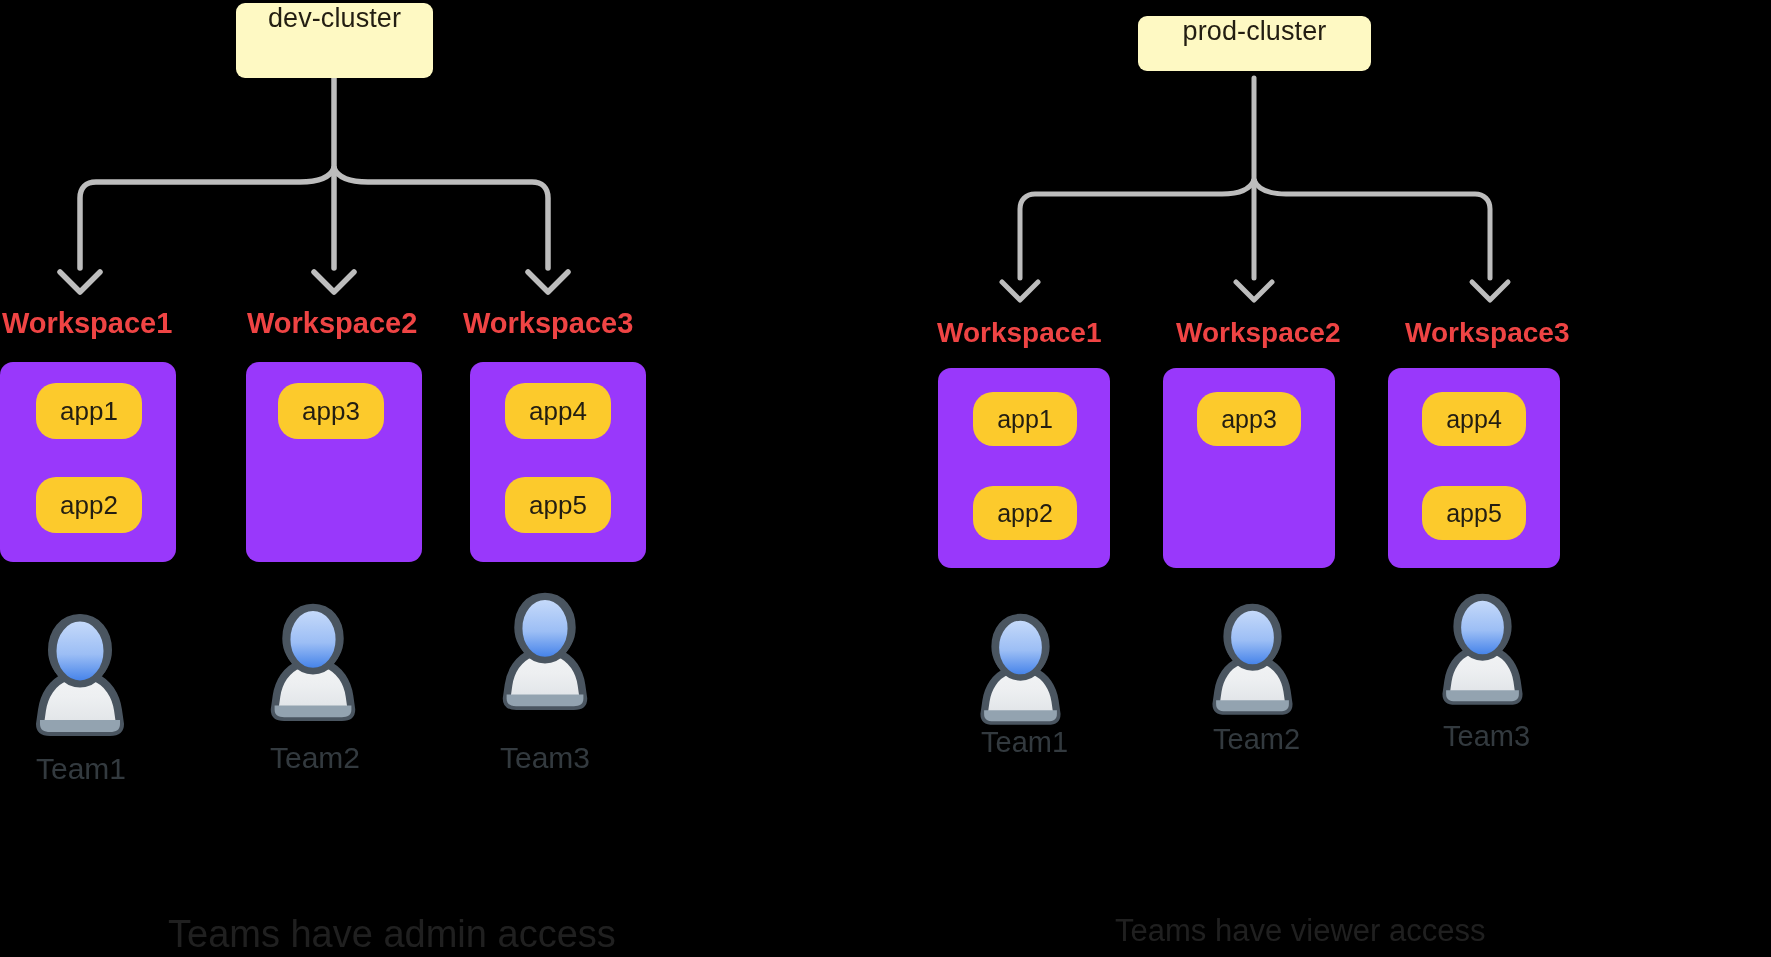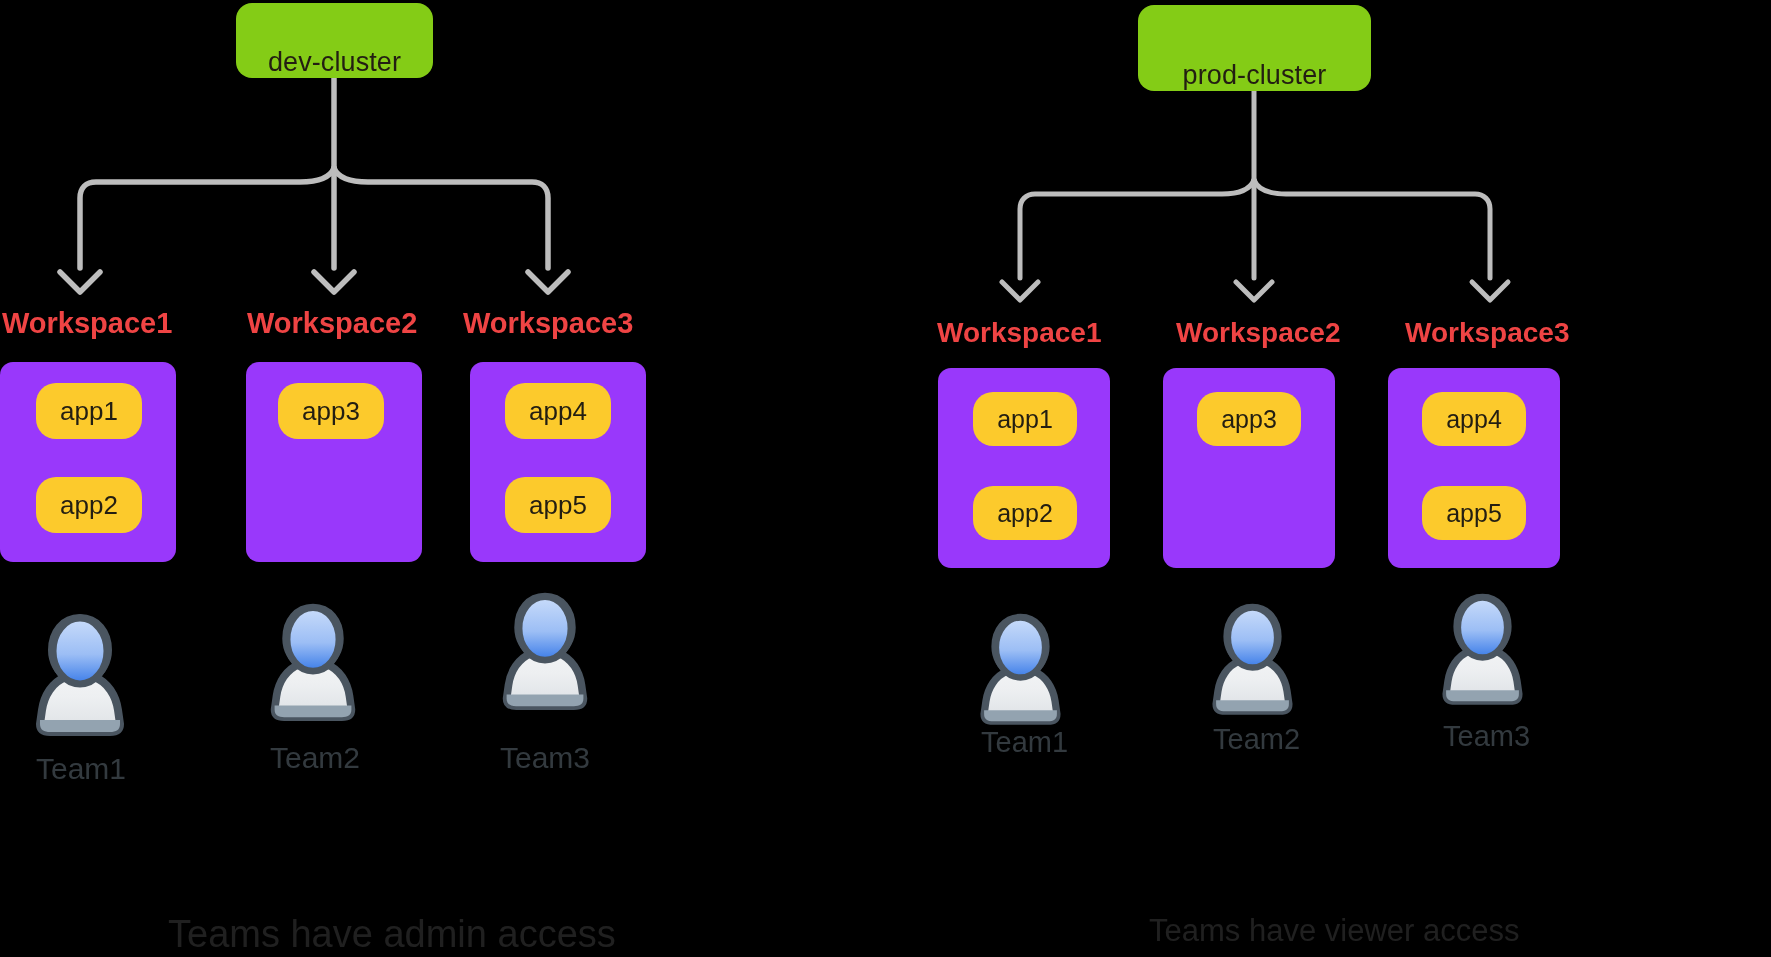--- a/index.html
+++ b/index.html
@@ -18,24 +18,24 @@
     position: absolute;
     left: 0; top: 0;
     width: 1771px;
     height: 957px;
     background: #000000;
   }
 
   
   .cluster-box {
     position: absolute;
-    background: #84cc16;
-    border-radius: 16px;
+    background: #fef9c3;
+    border-radius: 9px;
     display: flex;
-    align-items: flex-end;
+    align-items: flex-start;
     justify-content: center;
     color: #231E12;
     font-weight: 400;
     letter-spacing: 0.1px;
   }
 
   
   .workspace-box {
     position: absolute;
     background: #9938FB;
@@ -196,21 +196,21 @@
     <path d="M10 110 L 90 110 L 90 114 C 90 120 86 122 80 122 L 20 122 C 14 122 10 120 10 114 Z" fill="#93A3B0"></path>
     <ellipse cx="50" cy="41" rx="27" ry="33" fill="url(#headGradL)" stroke="#4A5560" stroke-width="7"></ellipse>
   </svg>
 
   <div class="team-label" style="left:36px; top:752px; font-size:30px;">Team1</div>
   <div class="team-label" style="left:270px; top:741px; font-size:30px;">Team2</div>
   <div class="team-label" style="left:500px; top:741px; font-size:30px;">Team3</div>
 
   <div class="caption" style="left:168px; top:913px; font-size:38px;">Teams have admin access</div>
 
-  <div class="cluster-box" style="left:1138px; top:5px; width:233px; height:86px; font-size:27px;">
+  <div class="cluster-box" style="left:1138px; top:16px; width:233px; height:55px; font-size:27px;">
     <span>prod-cluster</span>
   </div>
 
   <div class="workspace-label" style="left:937px; top:317px; font-size:28px;">Workspace1</div>
   <div class="workspace-label" style="left:1176px; top:317px; font-size:28px;">Workspace2</div>
   <div class="workspace-label" style="left:1405px; top:317px; font-size:28px;">Workspace3</div>
 
   <div class="workspace-box" style="left:938px; top:368px; width:172px; height:200px;"></div>
   <div class="workspace-box" style="left:1163px; top:368px; width:172px; height:200px;"></div>
   <div class="workspace-box" style="left:1388px; top:368px; width:172px; height:200px;"></div>
@@ -257,15 +257,15 @@
              L 80 122 C 86 122 90 120 90 114 L 88 100
              C 86 86 78 72 64 67 C 72 62 78 52 78 40 C 78 22 67 8 50 8 Z" fill="url(#bodyGradL)" stroke="#4A5560" stroke-width="8" stroke-linejoin="round"></path>
     <path d="M10 110 L 90 110 L 90 114 C 90 120 86 122 80 122 L 20 122 C 14 122 10 120 10 114 Z" fill="#93A3B0"></path>
     <ellipse cx="50" cy="41" rx="27" ry="33" fill="url(#headGradL)" stroke="#4A5560" stroke-width="7"></ellipse>
   </svg>
 
   <div class="team-label" style="left:981px; top:726px; font-size:29px;">Team1</div>
   <div class="team-label" style="left:1213px; top:723px; font-size:29px;">Team2</div>
   <div class="team-label" style="left:1443px; top:720px; font-size:29px;">Team3</div>
 
-  <div class="caption" style="left:1115px; top:913px; font-size:31px;margin-left:34px;">Teams have viewer access</div>
+  <div class="caption" style="left:1115px; top:913px; font-size:31px;">Teams have viewer access</div>
 
 </div>
 
 </body></html>

